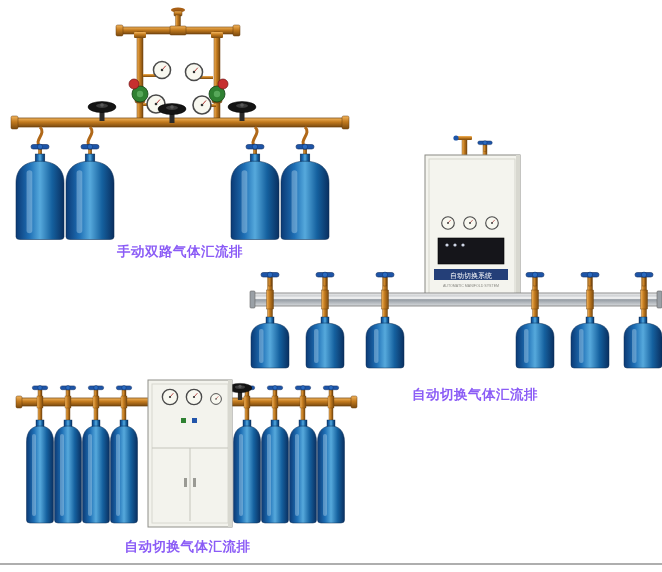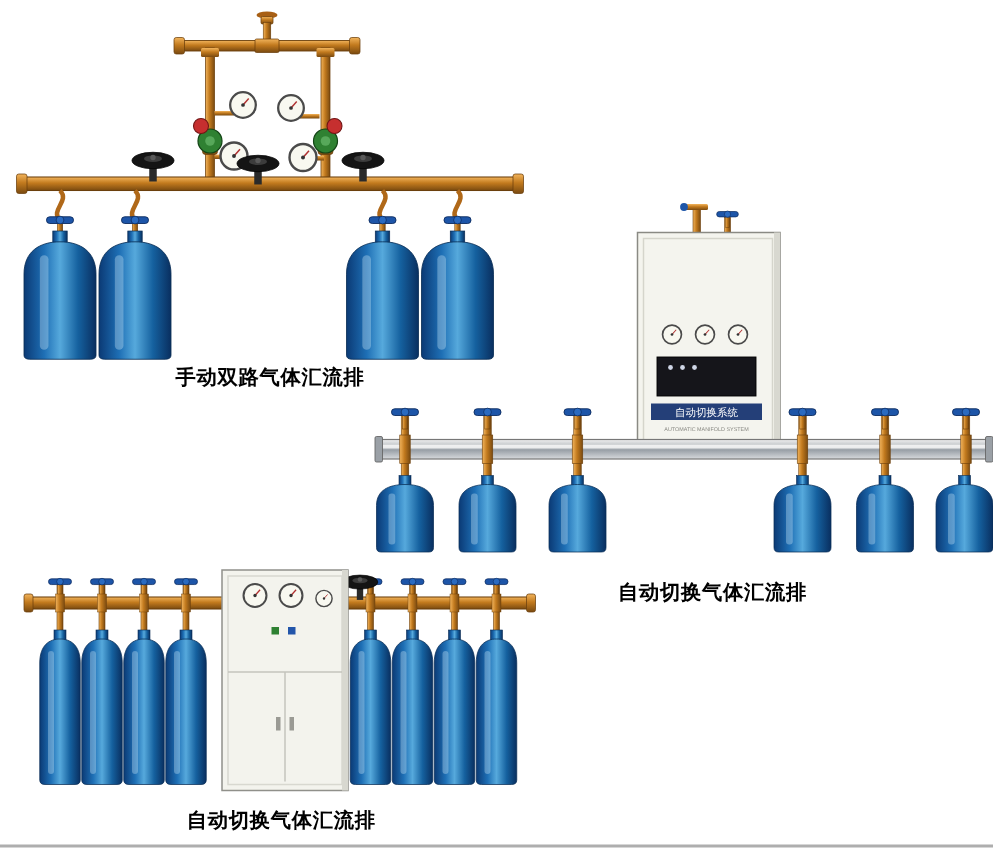--- a/index.html
+++ b/index.html
@@ -5,21 +5,21 @@
   * { margin:0; padding:0; box-sizing:border-box; }
   html,body { background:#ffffff; }
   body {
     width:662px; height:572px; position:relative; overflow:hidden;
     font-family:"Liberation Sans","DejaVu Sans",sans-serif;
   }
   .stage { position:relative; width:662px; height:572px; background:#ffffff; }
   .illus { position:absolute; overflow:visible; }
   .caption {
     position:absolute; text-align:center;
-    font-size:13.5px; font-weight:bold; color:#000000; letter-spacing:0.5px;
+    font-size:13.5px; font-weight:bold; color:#8b5cf6; letter-spacing:0.5px;
   }
   .divider {
     position:absolute; left:0; top:563px; width:662px; height:2px; background:#aeaeae;
   }
 </style>
 </head>
 <body>
 
 <div class="stage">
 

